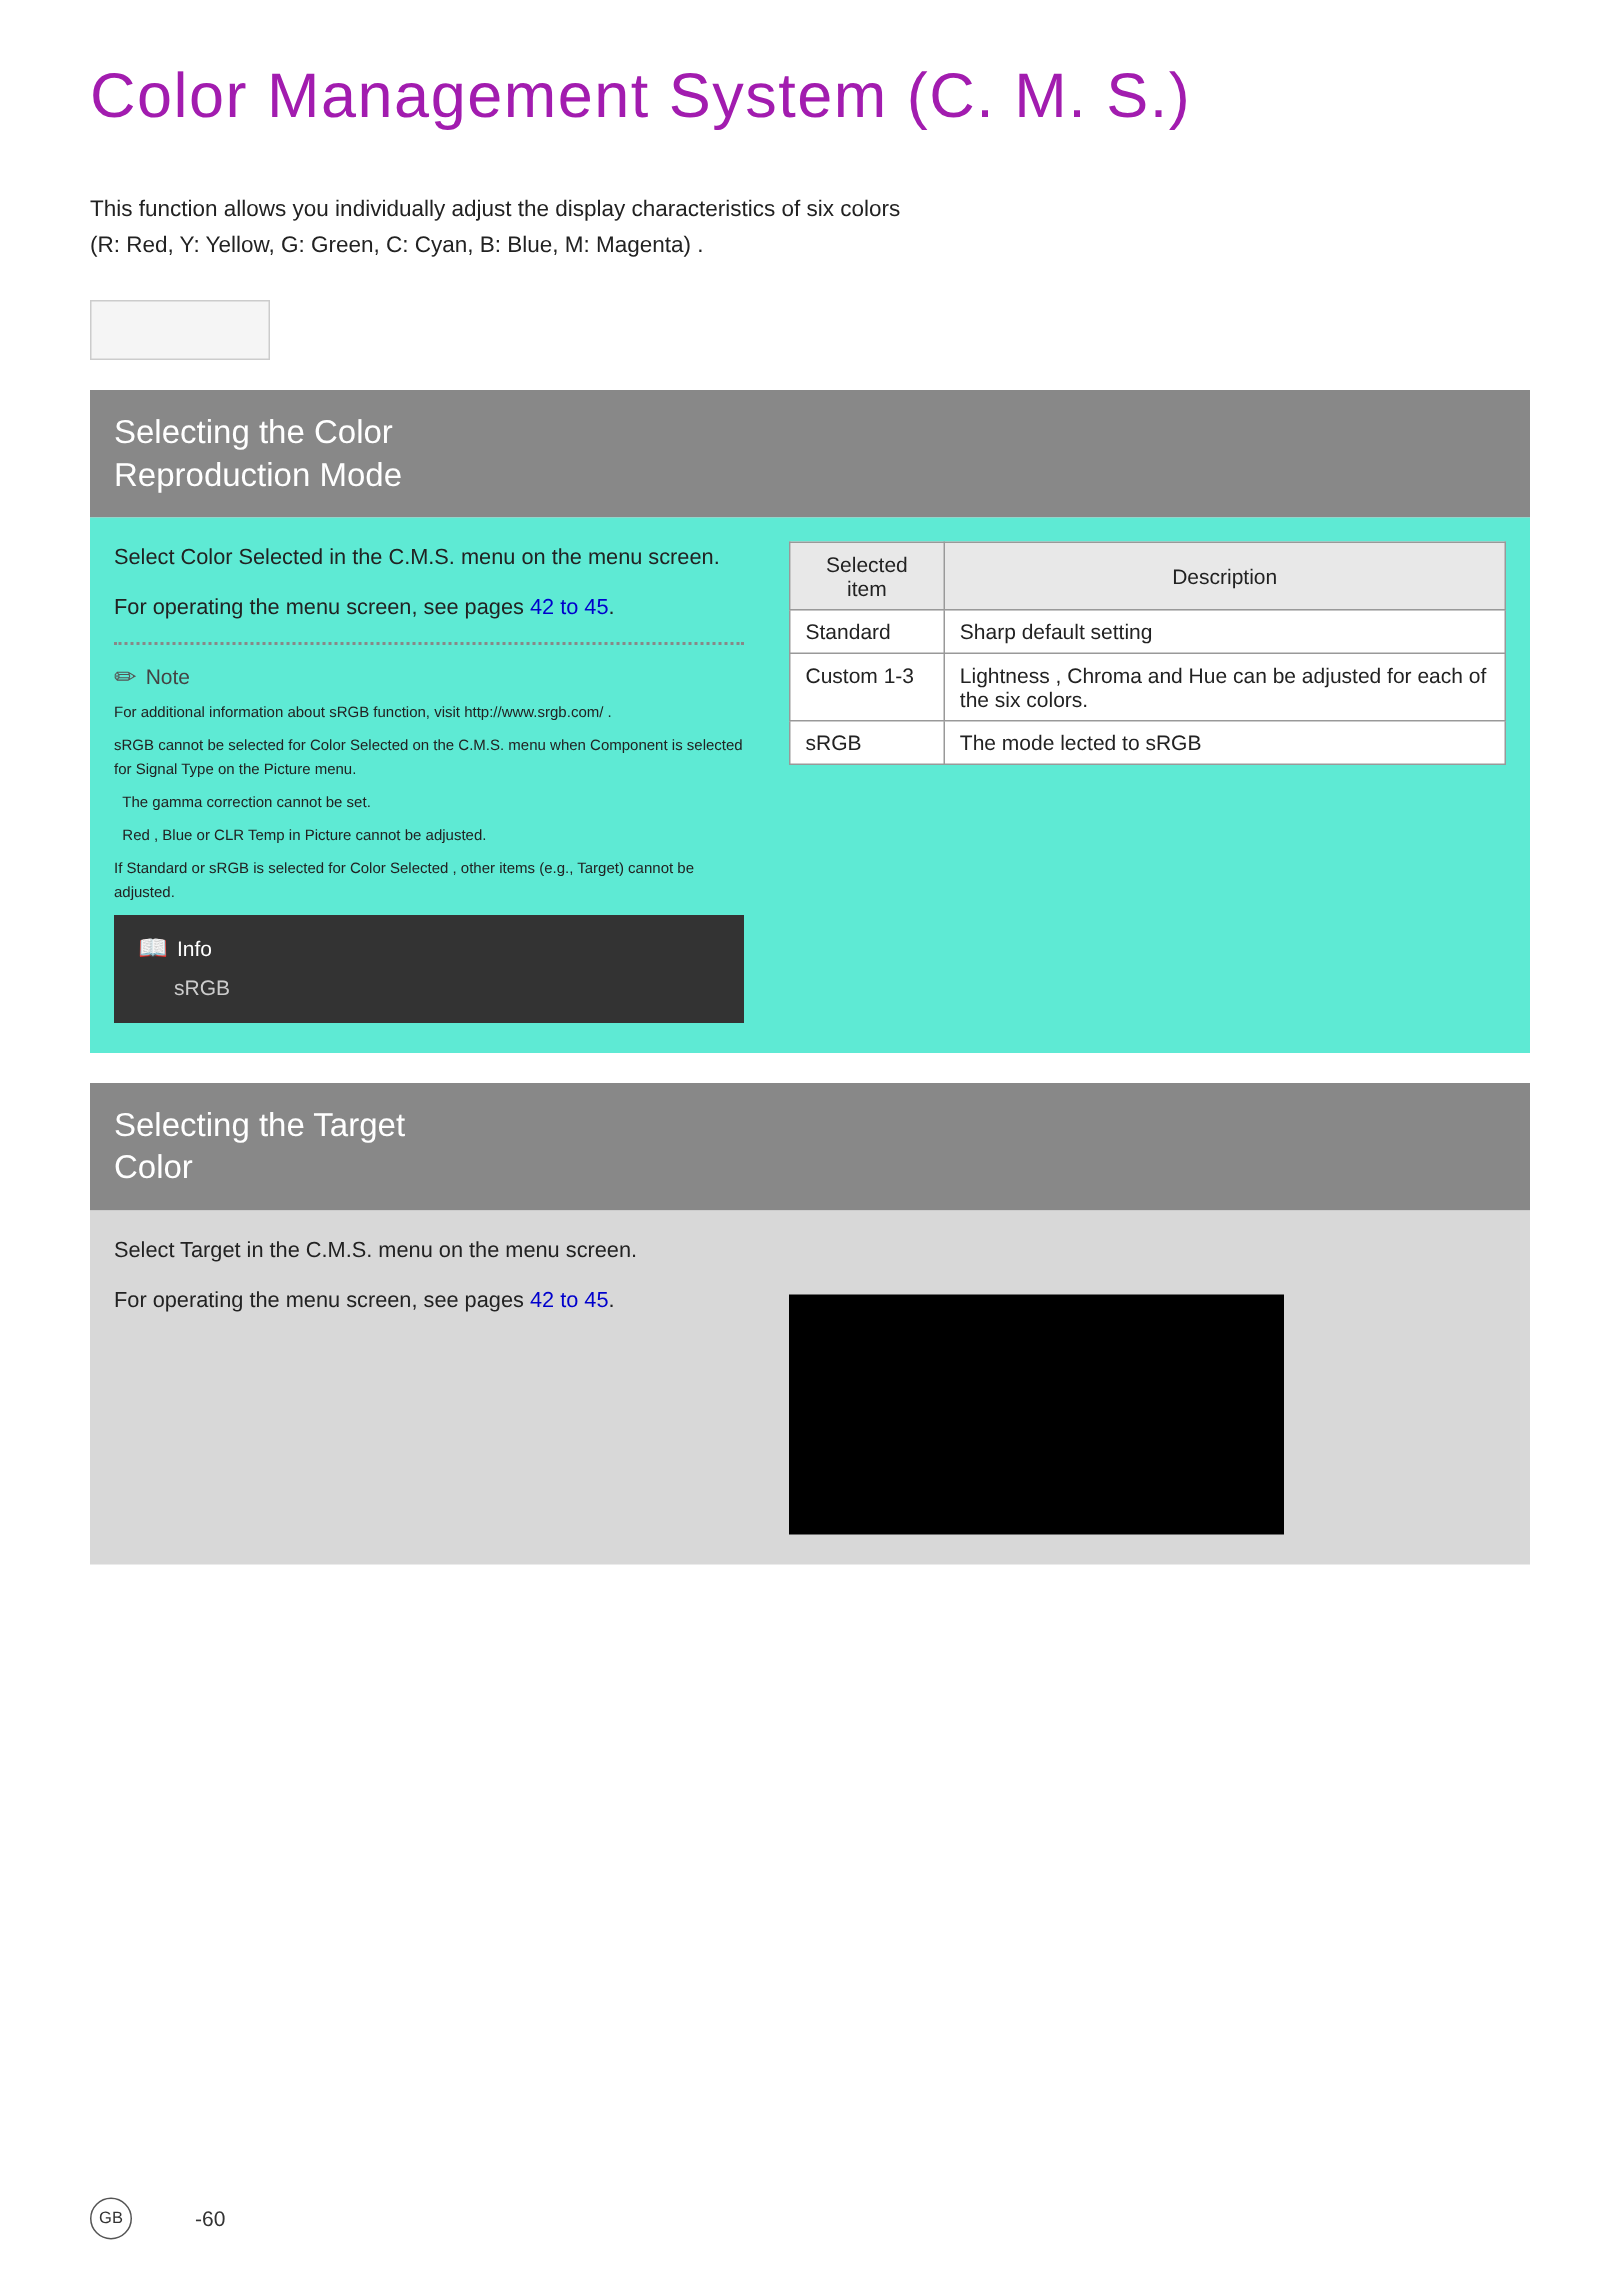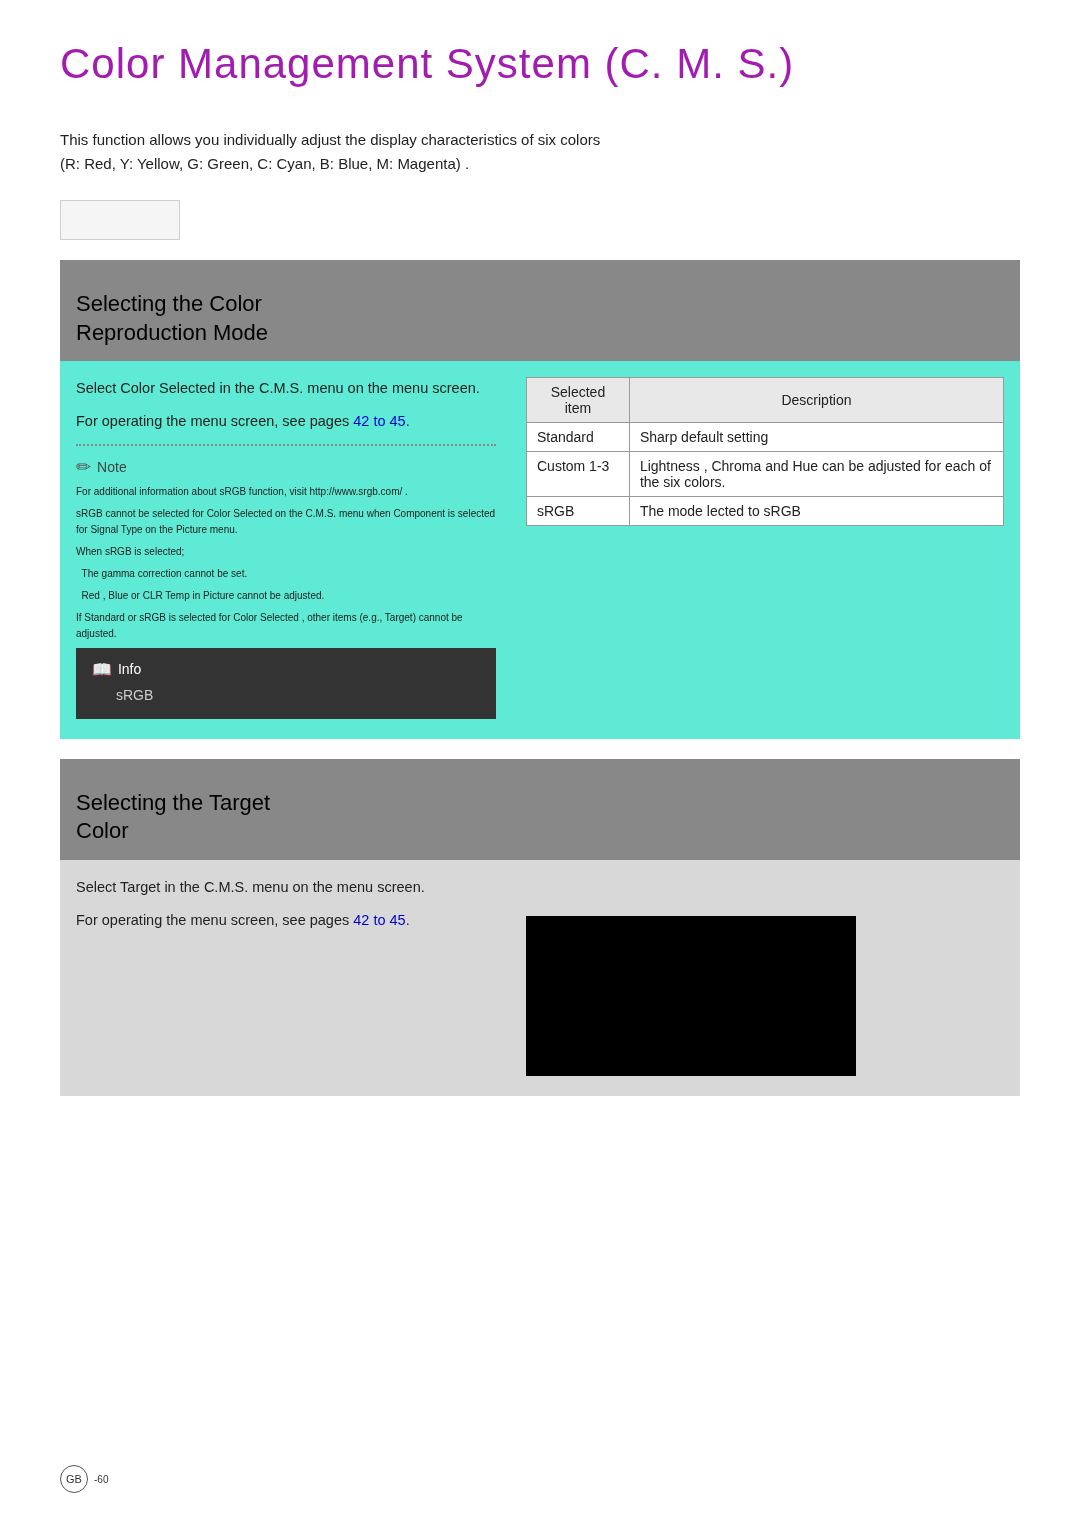--- a/index.html
+++ b/index.html
@@ -48,25 +48,24 @@
       margin-bottom: 20px;
     }
 
     .section-header {
       background: #888888;
       padding: 14px 16px;
       margin-bottom: 0;
     }
 
     .section-header h2 {
-      color: #000000;
+      color: #ffffff;
       font-size: 22px;
       font-weight: 400;
       line-height: 1.3;
-      margin-top: 16px;
     }
 
     .section-body {
       background: #5eead4;
       padding: 16px 16px 20px 16px;
     }
 
     .two-col-layout {
       display: flex;
       gap: 30px;
@@ -228,22 +227,23 @@
       width: 28px;
       height: 28px;
       display: flex;
       align-items: center;
       justify-content: center;
       font-size: 11px;
       color: #333;
     }
 
     .page-number {
-      font-size: 10px;
+      font-size: 14px;
       color: #333;
+      margin-left: 36px;
     }
   </style>
 </head>
 <body>
 
 <div class="page-container">
 
   <h1 class="page-title">Color Management System (C. M. S.)</h1>
 
   <p class="intro-text">This function allows you individually adjust the display characteristics of six colors (R: Red, Y: Yellow, G: Green, C: Cyan, B: Blue, M: Magenta) .</p>
@@ -269,21 +269,20 @@
           <div class="dotted-line"></div>
 
           <div class="note-section">
             <div class="note-label">
               <span class="note-icon">✏</span>
               <span>Note</span>
             </div>
             <div class="note-text">
               <p>For additional information about sRGB function, visit http://www.srgb.com/ .</p>
               <p>sRGB  cannot be selected for  Color Se­lected  on the C.M.S. menu when  Com­ponent is selected for  Signal Type  on the Picture  menu.</p>
-              <p>When  sRGB  is selected;</p>
               <p>&nbsp;&nbsp;The gamma correction cannot be set.</p>
               <p>&nbsp;&nbsp;Red ,  Blue or CLR Temp in Picture cannot be adjusted.</p>
               <p>If  Standard or  sRGB is selected for Color Selected , other items (e.g., Target) cannot be adjusted.</p>
             </div>
           </div>
 
           <div class="info-box">
             <div class="info-box-label">
               <span class="info-box-icon">📖</span>
               <span>Info</span>

